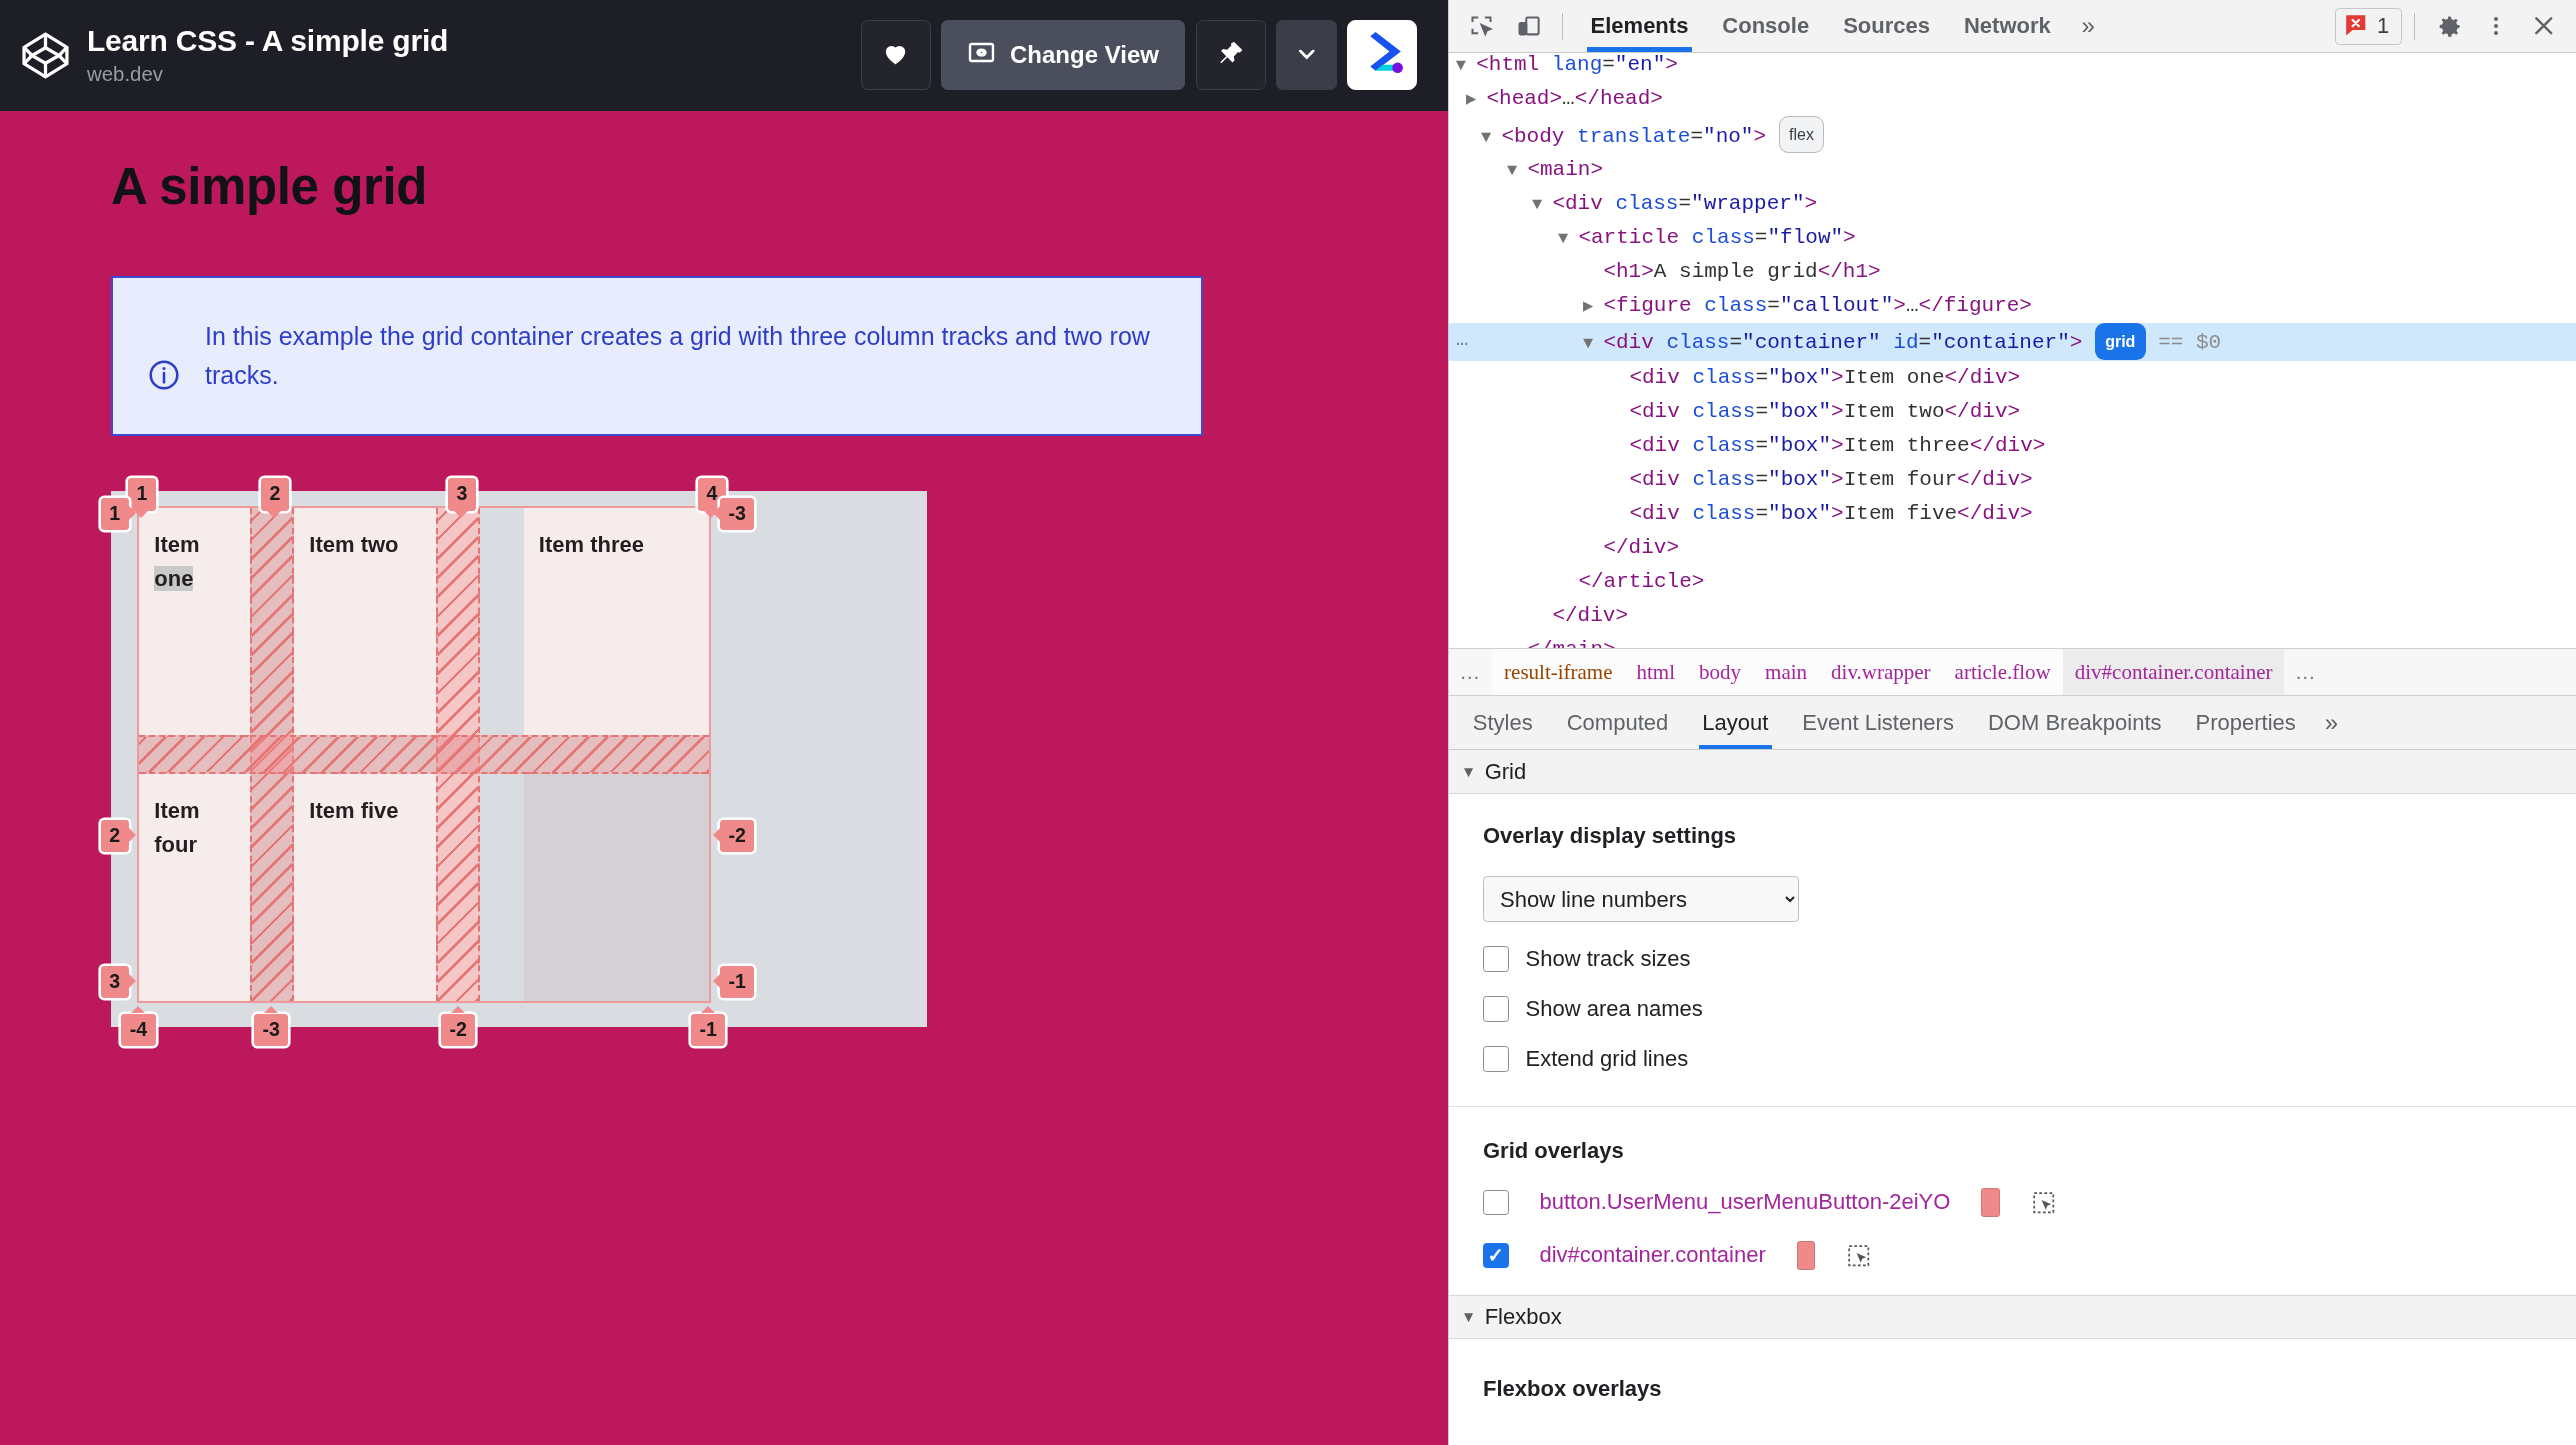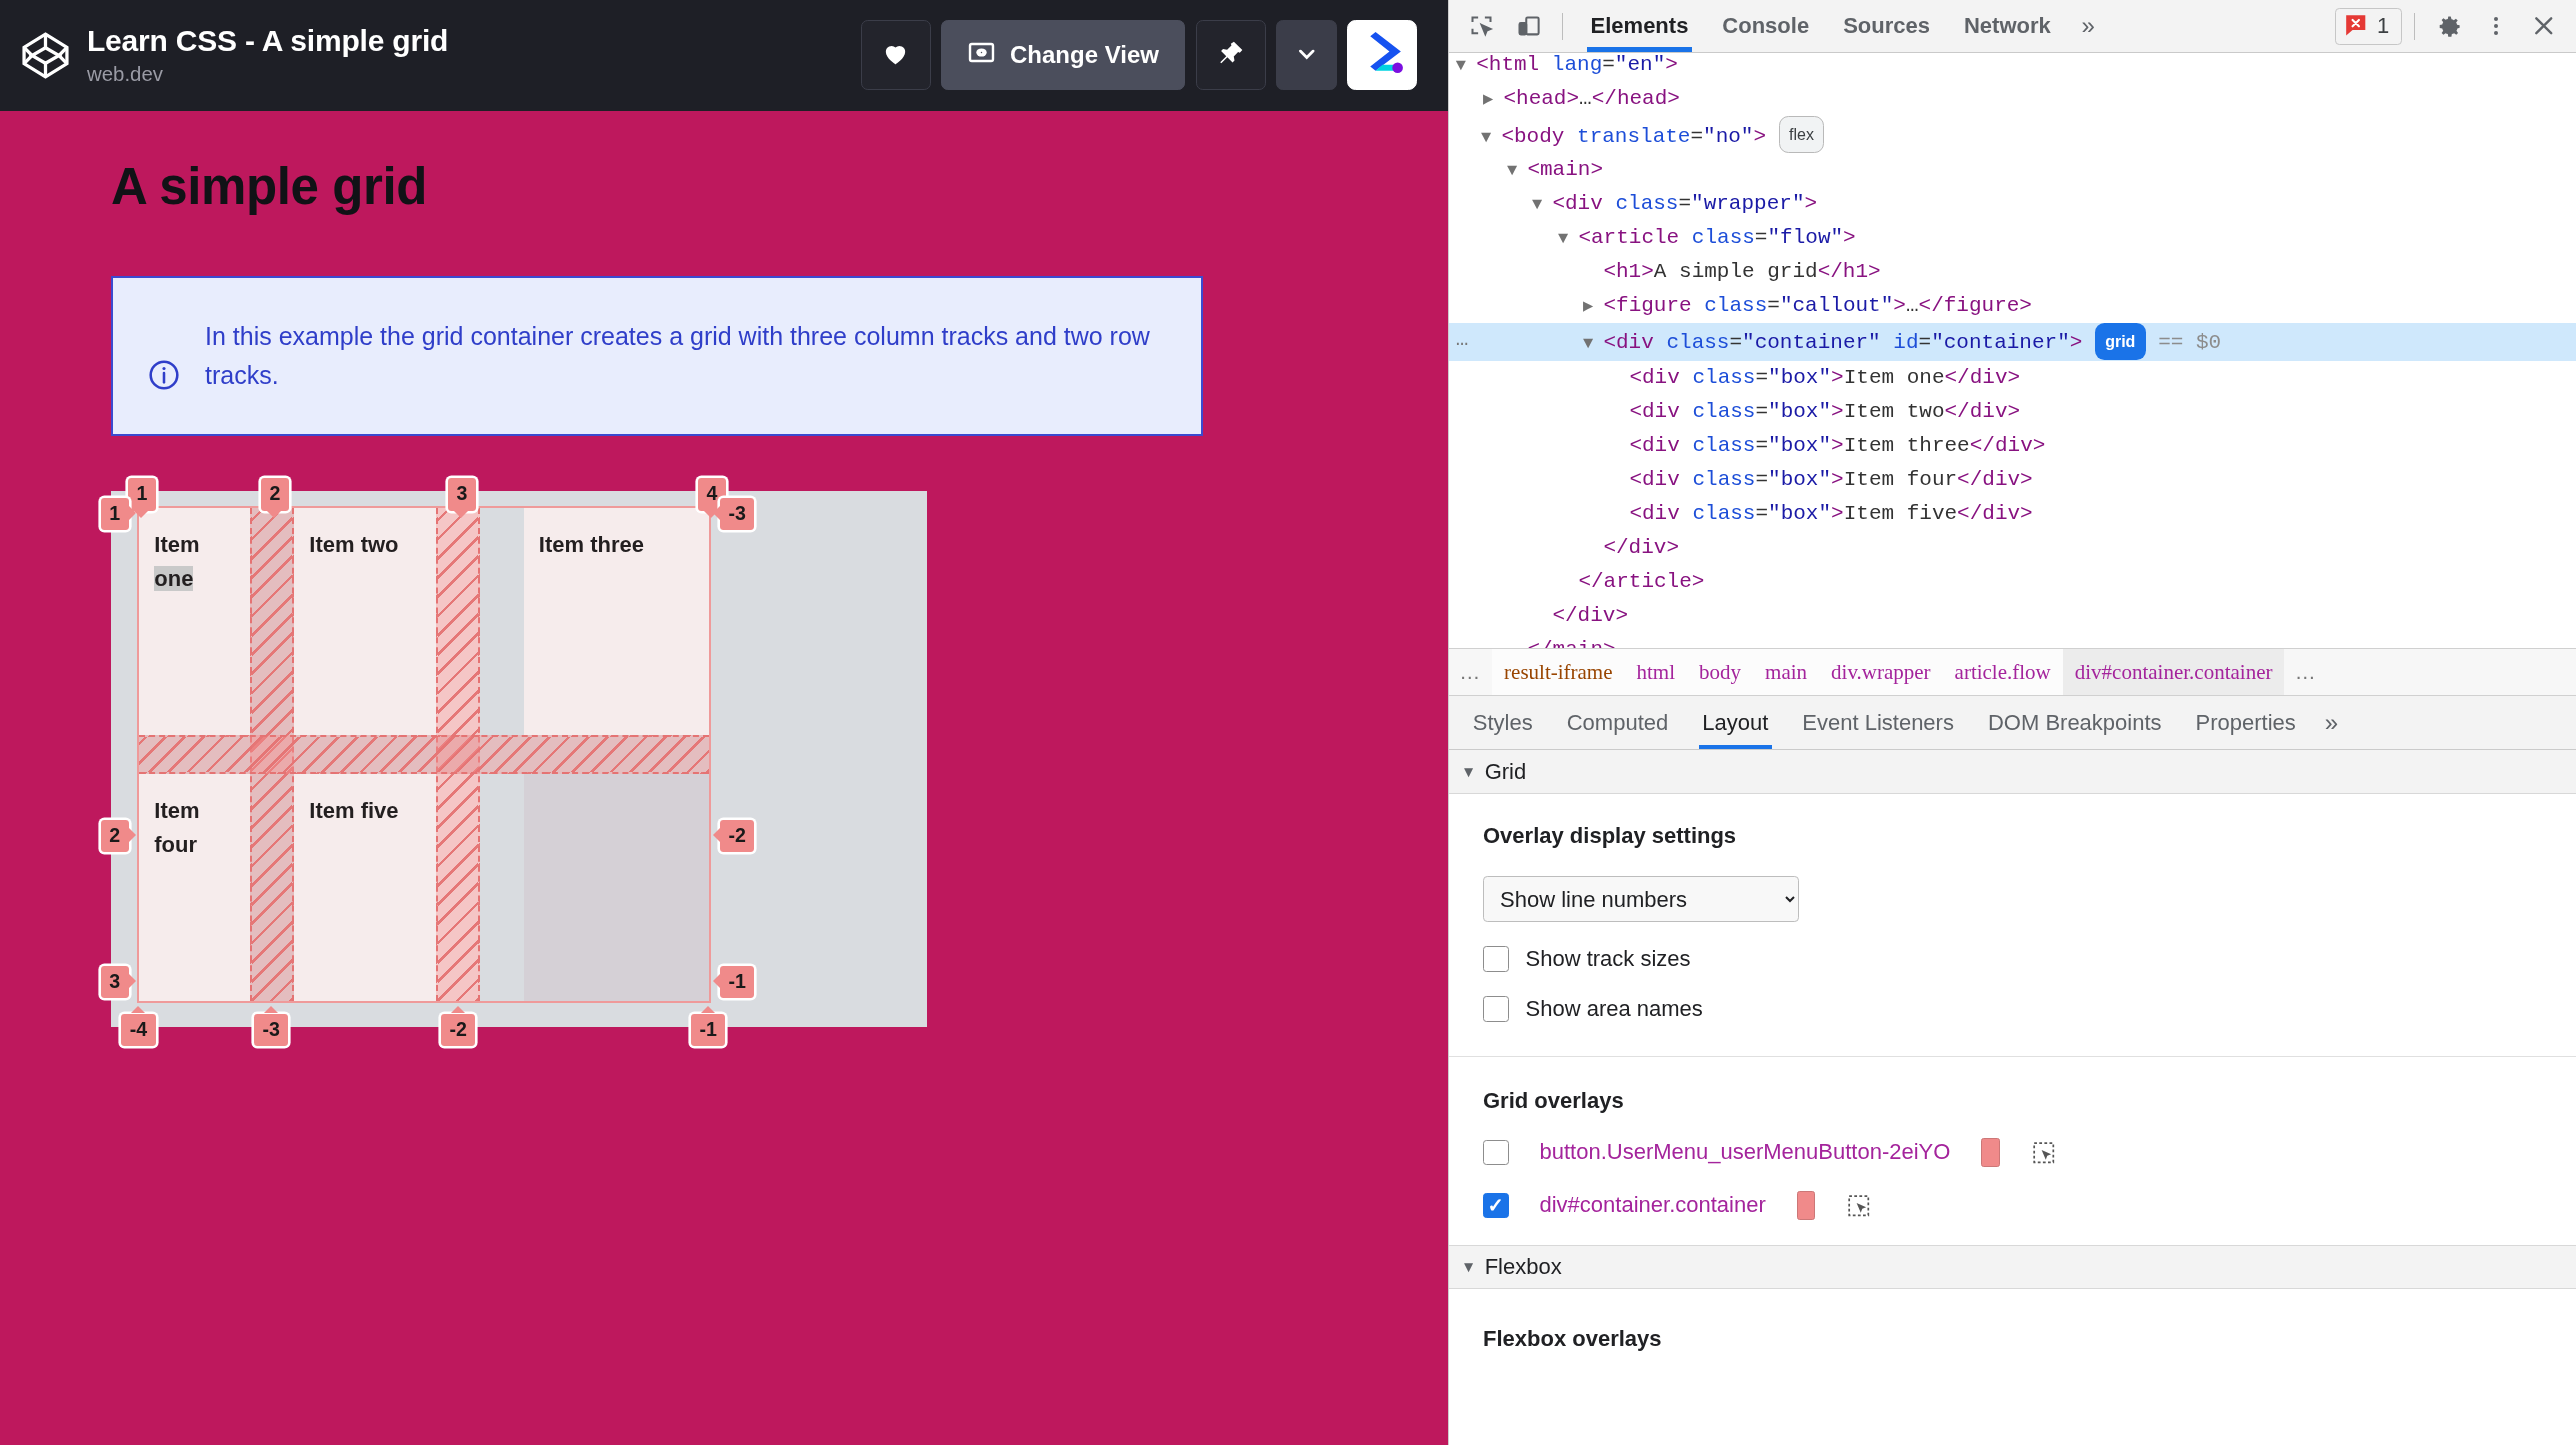--- a/index.html
+++ b/index.html
@@ -379,21 +379,21 @@
       </div>
       <div class="tb-ico">
         <svg width="25.5" height="25.5" viewBox="0 0 24 24" fill="none" stroke="#5f6368" stroke-width="2.2" stroke-linecap="round">
           <path d="M5 5 19 19M19 5 5 19"></path>
         </svg>
       </div>
     </div>
 
     <div id="dom-tree">
         <div class="dl clip-top" style="padding-left: 6.8px;"><span class="tw">▼ </span><span class="tag">&lt;html</span> <span class="attr">lang</span>=<span class="val">"en"</span><span class="tag">&gt;</span></div>
-        <div class="dl" style="padding-left: 34px;"><span class="tw">▶ </span><span class="tag">&lt;head&gt;</span><span class="txt">…</span><span class="tag">&lt;/head&gt;</span></div>
+        <div class="dl" style="padding-left: 17px;"><span class="tw">▶ </span><span class="tag">&lt;head&gt;</span><span class="txt">…</span><span class="tag">&lt;/head&gt;</span></div>
         <div class="dl" style="padding-left: 32px;"><span class="tw">▼ </span><span class="tag">&lt;body</span> <span class="attr">translate</span>=<span class="val">"no"</span><span class="tag">&gt;</span> <span class="badge-flex">flex</span></div>
         <div class="dl" style="padding-left: 58px;"><span class="tw">▼ </span><span class="tag">&lt;main&gt;</span></div>
         <div class="dl" style="padding-left: 83px;"><span class="tw">▼ </span><span class="tag">&lt;div</span> <span class="attr">class</span>=<span class="val">"wrapper"</span><span class="tag">&gt;</span></div>
         <div class="dl" style="padding-left: 109px;"><span class="tw">▼ </span><span class="tag">&lt;article</span> <span class="attr">class</span>=<span class="val">"flow"</span><span class="tag">&gt;</span></div>
         <div class="dl" style="padding-left: 134px;"><span class="tw">  </span><span class="tag">&lt;h1&gt;</span><span class="txt">A simple grid</span><span class="tag">&lt;/h1&gt;</span></div>
         <div class="dl" style="padding-left: 134px;"><span class="tw">▶ </span><span class="tag">&lt;figure</span> <span class="attr">class</span>=<span class="val">"callout"</span><span class="tag">&gt;</span><span class="txt">…</span><span class="tag">&lt;/figure&gt;</span></div>
         <div class="dl sel" style="padding-left: 134px;"><span class="row-dots">…</span><span class="tw">▼ </span><span class="tag">&lt;div</span> <span class="attr">class</span>=<span class="val">"container"</span> <span class="attr">id</span>=<span class="val">"container"</span><span class="tag">&gt;</span> <span class="badge-grid">grid</span> <span class="dollar">== $0</span></div>
         <div class="dl" style="padding-left: 160px;"><span class="tw">  </span><span class="tag">&lt;div</span> <span class="attr">class</span>=<span class="val">"box"</span><span class="tag">&gt;</span><span class="txt">Item one</span><span class="tag">&lt;/div&gt;</span></div>
         <div class="dl" style="padding-left: 160px;"><span class="tw">  </span><span class="tag">&lt;div</span> <span class="attr">class</span>=<span class="val">"box"</span><span class="tag">&gt;</span><span class="txt">Item two</span><span class="tag">&lt;/div&gt;</span></div>
         <div class="dl" style="padding-left: 160px;"><span class="tw">  </span><span class="tag">&lt;div</span> <span class="attr">class</span>=<span class="val">"box"</span><span class="tag">&gt;</span><span class="txt">Item three</span><span class="tag">&lt;/div&gt;</span></div>
@@ -440,20 +440,24 @@
       <select class="dd" id="line-select"><option>Hide line labels</option><option selected="">Show line numbers</option><option>Show line names</option></select>
 
       <div class="chk-row">
         <span class="chk"></span>
         <span class="chk-lbl">Show track sizes</span>
       </div>
       <div class="chk-row">
         <span class="chk"></span>
         <span class="chk-lbl">Show area names</span>
       </div>
+      <div class="chk-row">
+        <span class="chk"></span>
+        <span class="chk-lbl">Extend grid lines</span>
+      </div>
 
       <div class="hr" style="margin-top:34px; margin-left:-34px;"></div>
 
       <div class="sec-label" style="margin-top:31px; margin-bottom:8.5px;">Grid overlays</div>
 
       <div class="ov-row">
         <span class="chk"></span>
         <span class="ov-name">button.UserMenu_userMenuButton-2eiYO</span>
         <span class="sw" style="background:#f08a8a;"></span>
         <span class="pickico">

